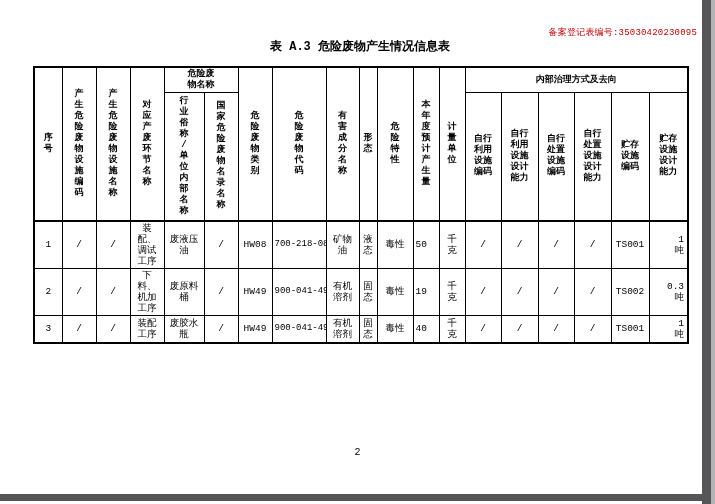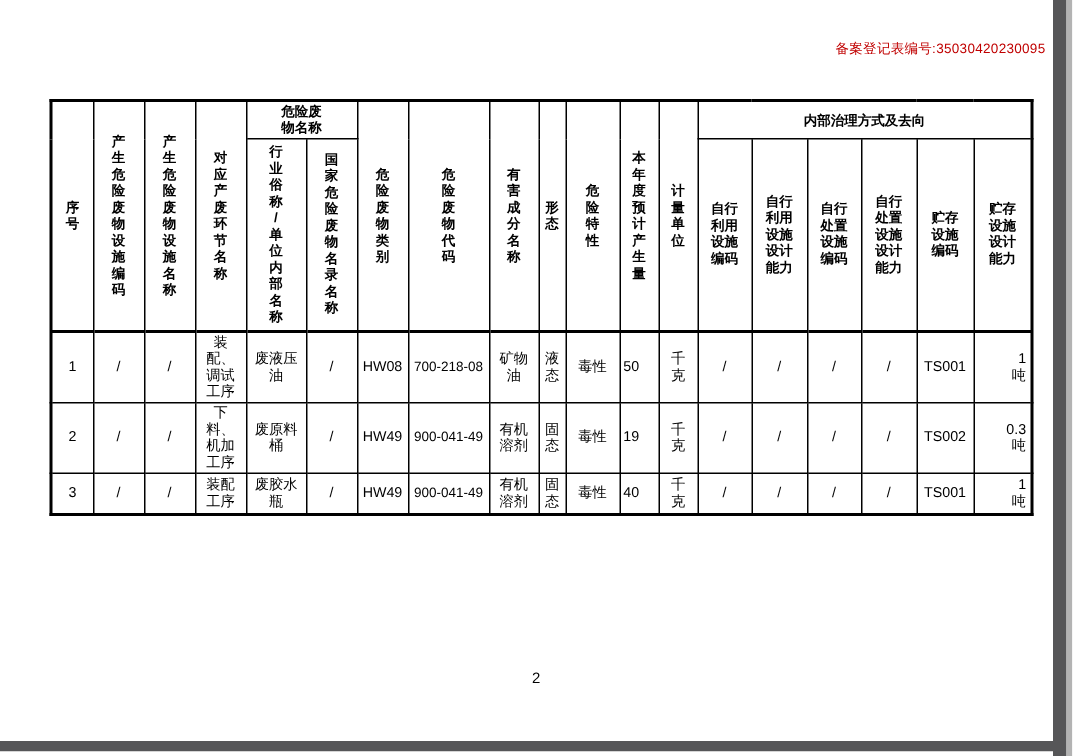--- a/index.html
+++ b/index.html
@@ -1,17 +1,17 @@
 <!DOCTYPE html>
 <html><head>
 <meta charset="utf-8">
 <style>
   html,body{margin:0;padding:0;background:#fff;}
   .page{position:relative;width:715px;height:504px;background:#ffffff;overflow:hidden;
-        font-family:Liberation Sans, sans-serif;color:#000;}
+        font-family:Liberation Mono, monospace;color:#000;}
   .reg-no{position:absolute;top:26px;right:18px;font-size:9px;color:#c00000;letter-spacing:0.2px;}
   .title{position:absolute;top:38px;left:33px;width:654px;text-align:center;
          font-size:12px;font-weight:bold;}
   table.wtable{position:absolute;left:33px;top:66px;border-collapse:collapse;table-layout:fixed;
          width:654px;border:2px solid #000;}
   .wtable th,.wtable td{border:1px solid #000;padding:1px 2px;vertical-align:middle;
          text-align:center;white-space:pre-line;overflow:hidden;}
   .wtable th{font-size:9px;font-weight:bold;line-height:11px;}
   .wtable td{font-size:9.5px;line-height:11px;}
   tr.ghead{height:24px;}
@@ -30,20 +30,21 @@
   .edge-right-light{left:711px;top:0;width:4px;height:504px;background:#b3b3b3;}
   .edge-bottom-dark{left:0;top:494px;width:702px;height:7px;background:#565658;}
   .edge-bottom-light{left:0;top:501px;width:702px;height:3px;background:#ffffff;}
 </style>
 </head>
 <body>
 
 <div class="page">
 
   <div class="reg-no">备案登记表编号:35030420230095</div>
+  <div class="title">表 A.3 危险废物产生情况信息表</div>
 
   <table class="wtable">
     <colgroup>
       <col style="width:28px">
         <col style="width:34px">
         <col style="width:34px">
         <col style="width:34px">
       <col style="width:40px">
         <col style="width:34px">
         <col style="width:34px">

